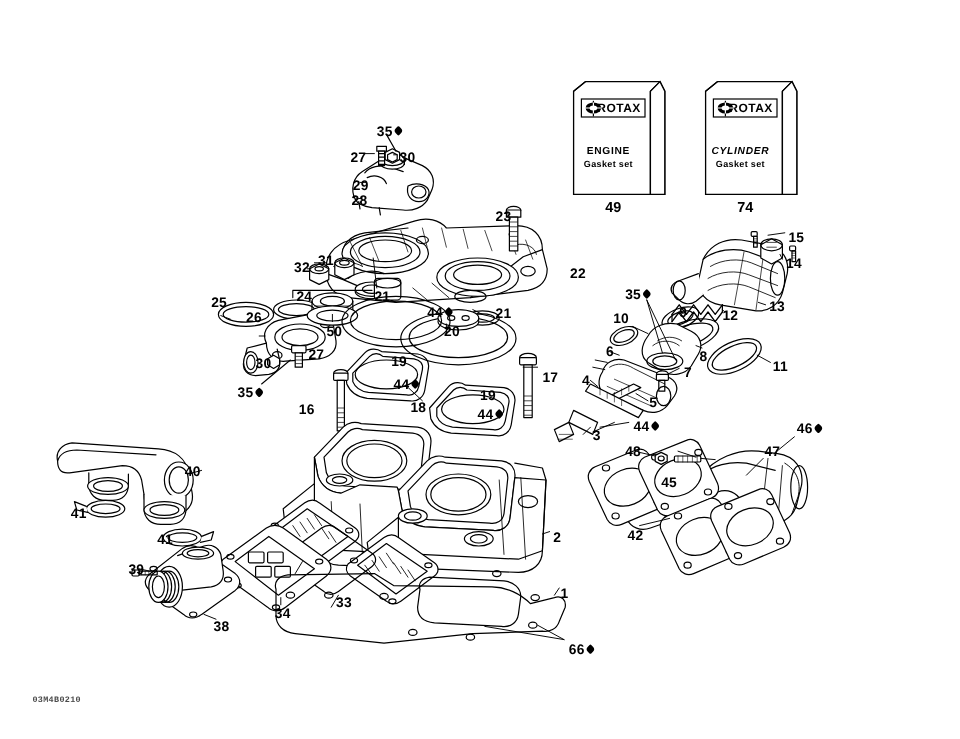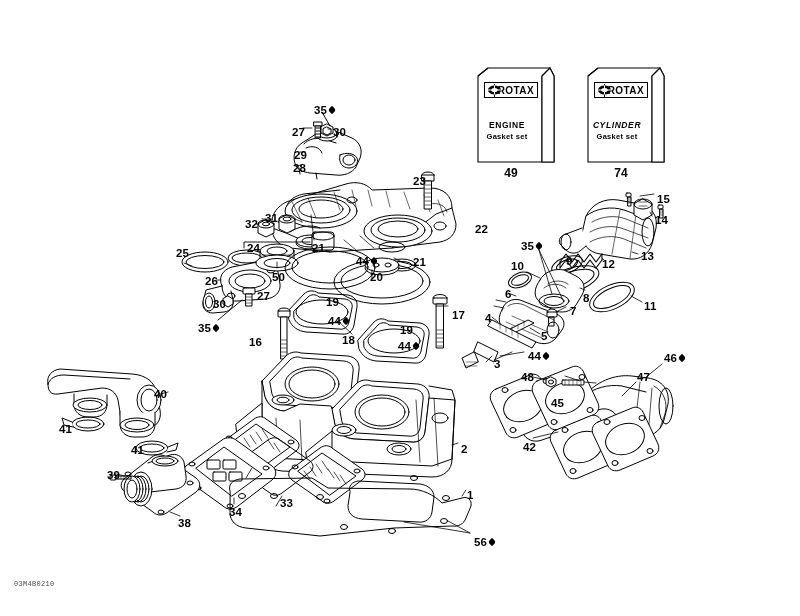--- a/index.html
+++ b/index.html
@@ -18,22 +18,22 @@
              display:flex;align-items:center;height:14px;}
   .pkg .logo .mark{width:15px;height:12px;margin:0 1px 0 2px;position:relative;}
   .pkg .logo .txt{font-size:10px;font-weight:700;letter-spacing:.4px;
                   border-left:1.2px solid #000;padding:0 3px 0 3px;line-height:13px;}
   .pkg .t1{position:absolute;width:100%;text-align:center;font-size:8.5px;
            font-weight:700;letter-spacing:.6px;}
   .pkg .t2{position:absolute;width:100%;text-align:center;font-size:7.5px;
            font-weight:700;letter-spacing:.3px;}
   .pkg .num{position:absolute;width:100%;text-align:center;font-size:12px;
             font-weight:700;}
-  .code{position:absolute;left:14px;top:580px;font-size:7px;
-        font-family:"Liberation Mono",monospace;color:#4a4a4a;letter-spacing:.3px;}
+  .code{position:absolute;left:27px;top:580px;font-size:7px;
+        font-family:"Liberation Mono",monospace;color:#4a4a4a;letter-spacing:.3px;font-weight:bold;}
 </style>
 </head>
 <body>
 
 <div id="sheet">
 
 <svg width="800" height="616" viewBox="0 0 800 616" fill="none" stroke="#000" stroke-width="1" stroke-linecap="round" stroke-linejoin="round">
 
   <g>
     <path d="M296 166 C292 158 294 148 302 143 L316 134 C322 130 330 129 338 132
@@ -636,41 +636,41 @@
       <div class="lbl" style="left: 463px; top: 224px; margin-left: 12px;"><span>22</span></div>
       <div class="lbl" style="left: 265px; top: 213px;"><span>31</span></div>
       <div class="lbl" style="left: 245px; top: 219px;"><span>32</span></div>
       <div class="lbl" style="left: 247px; top: 243px;"><span>24</span></div>
       <div class="lbl" style="left: 312px; top: 243px;"><span>21</span></div>
       <div class="lbl" style="left: 356px; top: 256px;"><span>44</span><span class="dia"></span></div>
       <div class="lbl" style="left: 413px; top: 257px;"><span>21</span></div>
       <div class="lbl" style="left: 176px; top: 248px;"><span>25</span></div>
       <div class="lbl" style="left: 272px; top: 272px;"><span>50</span></div>
       <div class="lbl" style="left: 370px; top: 272px;"><span>20</span></div>
-      <div class="lbl" style="left: 205px; top: 276px;"><span>26</span></div>
+      <div class="lbl" style="left: 205px; top: 260px;"><span>26</span></div>
       <div class="lbl" style="left: 213px; top: 299px;"><span>30</span></div>
       <div class="lbl" style="left: 257px; top: 291px;"><span>27</span></div>
       <div class="lbl" style="left: 326px; top: 297px;"><span>19</span></div>
       <div class="lbl" style="left: 328px; top: 316px;"><span>44</span><span class="dia"></span></div>
       <div class="lbl" style="left: 342px; top: 335px;"><span>18</span></div>
       <div class="lbl" style="left: 400px; top: 325px;"><span>19</span></div>
       <div class="lbl" style="left: 398px; top: 341px;"><span>44</span><span class="dia"></span></div>
       <div class="lbl" style="left: 452px; top: 310px;"><span>17</span></div>
       <div class="lbl" style="left: 198px; top: 323px;"><span>35</span><span class="dia"></span></div>
       <div class="lbl" style="left: 249px; top: 337px;"><span>16</span></div>
       <div class="lbl" style="left: 154px; top: 389px;"><span>40</span></div>
       <div class="lbl" style="left: 59px; top: 424px;"><span>41</span></div>
       <div class="lbl" style="left: 131px; top: 445px;"><span>41</span></div>
       <div class="lbl" style="left: 107px; top: 470px;"><span>39</span></div>
       <div class="lbl" style="left: 178px; top: 518px;"><span>38</span></div>
       <div class="lbl" style="left: 229px; top: 507px;"><span>34</span></div>
       <div class="lbl" style="left: 280px; top: 498px;"><span>33</span></div>
       <div class="lbl" style="left: 461px; top: 444px;"><span>2</span></div>
       <div class="lbl" style="left: 467px; top: 490px;"><span>1</span></div>
-      <div class="lbl" style="left: 474px; top: 537px;"><span>56</span><span class="dia"></span></div>
+      <div class="lbl" style="left: 474px; top: 537px;"><span>66</span><span class="dia"></span></div>
       <div class="lbl" style="left: 657px; top: 194px;"><span>15</span></div>
       <div class="lbl" style="left: 655px; top: 215px;"><span>14</span></div>
       <div class="lbl" style="left: 641px; top: 251px;"><span>13</span></div>
       <div class="lbl" style="left: 602px; top: 259px;"><span>12</span></div>
       <div class="lbl" style="left: 644px; top: 301px;"><span>11</span></div>
       <div class="lbl" style="left: 511px; top: 261px;"><span>10</span></div>
       <div class="lbl" style="left: 521px; top: 241px;"><span>35</span><span class="dia"></span></div>
       <div class="lbl" style="left: 566px; top: 256px;"><span>9</span></div>
       <div class="lbl" style="left: 583px; top: 293px;"><span>8</span></div>
       <div class="lbl" style="left: 505px; top: 289px;"><span>6</span></div>

